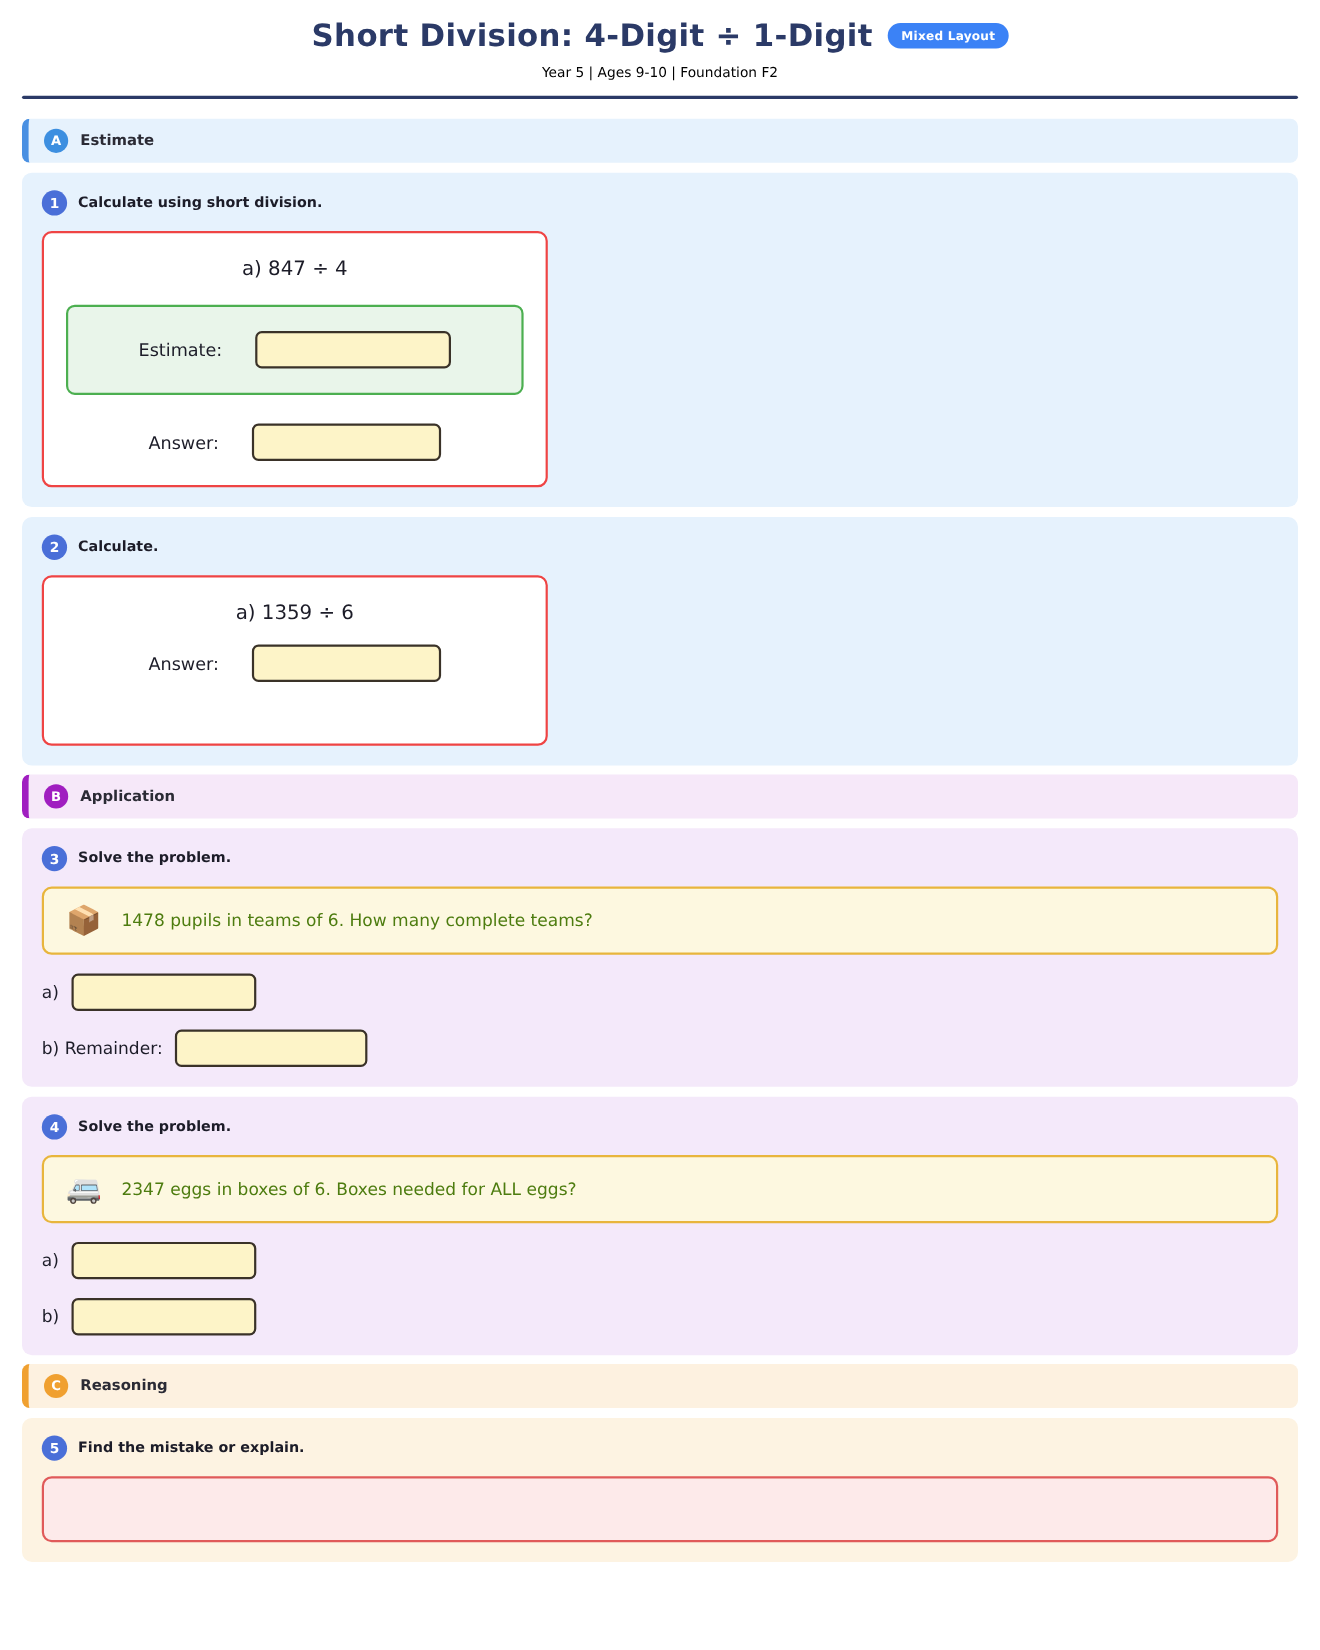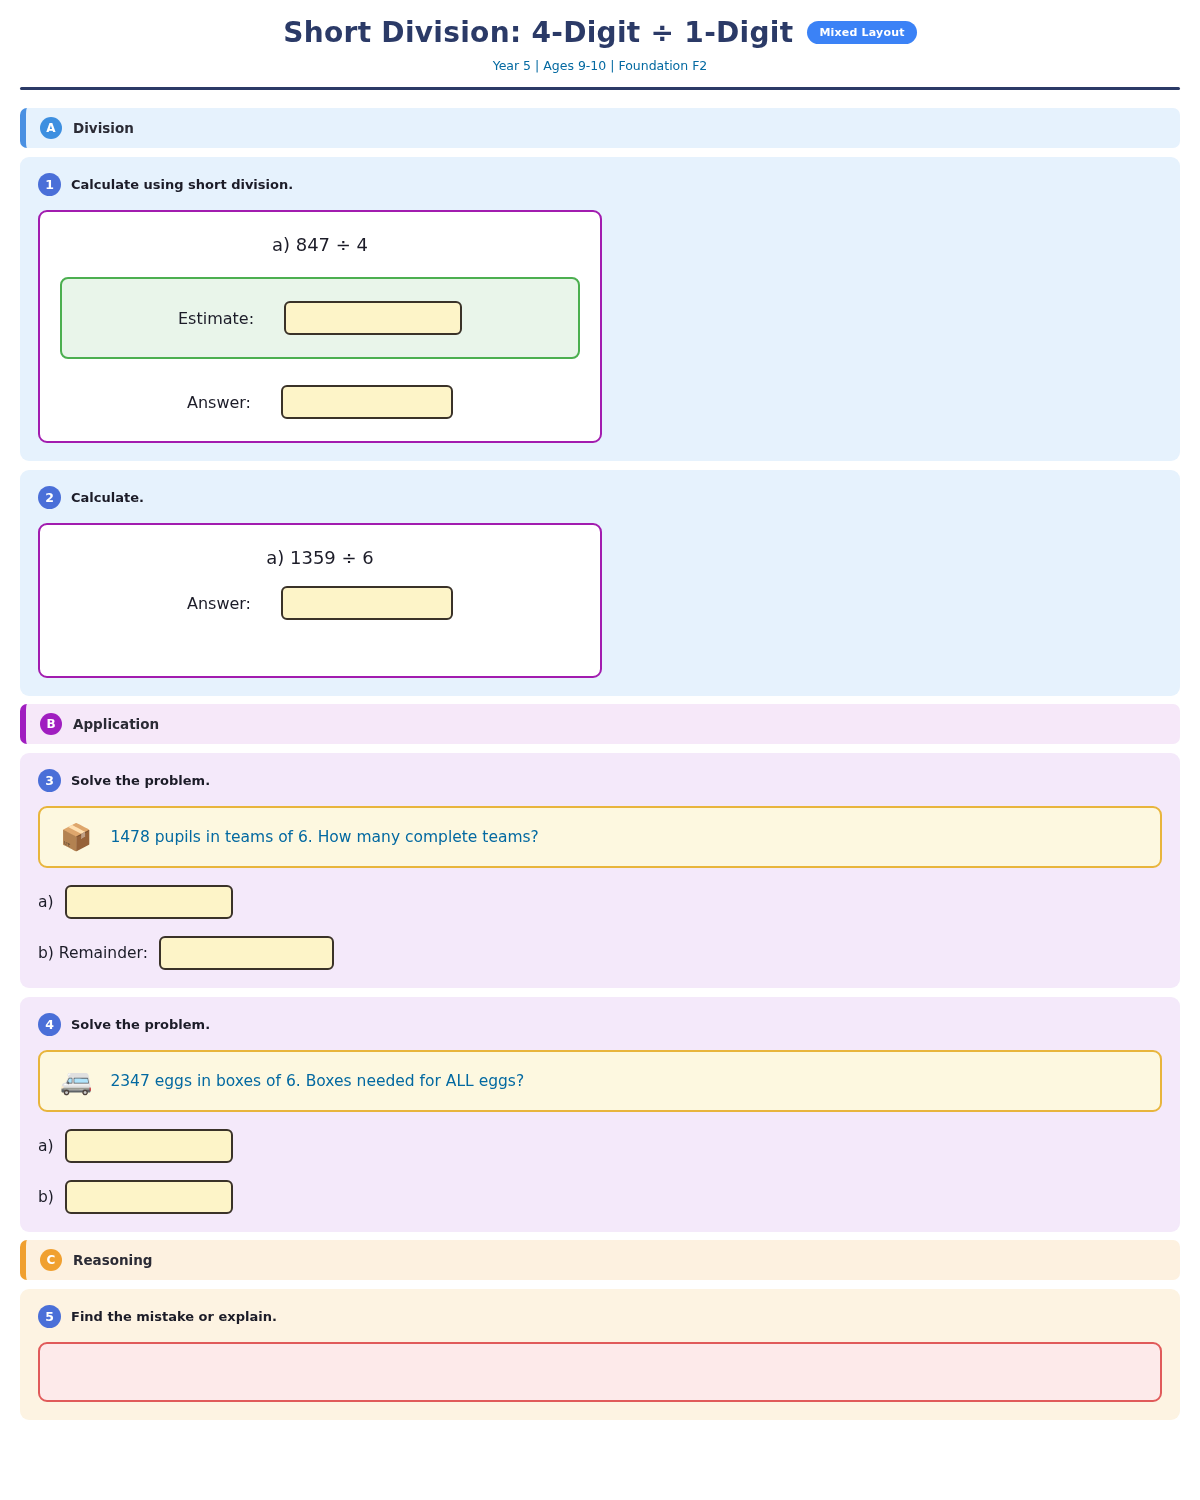--- a/index.html
+++ b/index.html
@@ -20,21 +20,21 @@
     font-size: 28px; font-weight: bold; color: #2b3a67;
     letter-spacing: 0.3px;
   }
   .badge-pill {
     background: #3b82f6; color: #ffffff;
     font-size: 11px; font-weight: bold;
     padding: 5px 12px; border-radius: 999px;
     letter-spacing: 0.2px; white-space: nowrap;
   }
   .subtitle {
-    margin-top: 9px; font-size: 12.5px; color: #0369a1;
+    margin-top: 9px; font-size: 12.5px; color: #000000;
   }
   .divider {
     height: 3px; background: #2b3a67; margin-top: 14px;
     border-radius: 2px;
   }
 
   
   .section-head {
     display: flex; align-items: center; gap: 11px;
     padding: 9px 14px; margin-top: 8px;
@@ -67,23 +67,23 @@
     background: #4a6fd8; color: #fff;
     font-size: 12.5px; font-weight: bold;
     display: flex; align-items: center; justify-content: center;
     flex: 0 0 auto;
   }
   .qtext { font-size: 13px; font-weight: bold; color: #1c1c28; }
 
   
   .calc-card {
     background: #ffffff;
-    border: 2px solid #a21caf;
+    border: 2px solid #ef4444;
     border-radius: 9px;
-    width: 564px;
+    width: 460px;
     padding: 22px 20px;
   }
   .expr { text-align: center; font-size: 18px; color: #1c1c28; margin-bottom: 22px; }
   .expr.tight { margin-bottom: 18px; }
 
   .estimate-box {
     background: #e9f5ea;
     border: 2px solid #4caf50;
     border-radius: 8px;
     padding: 22px 16px;
@@ -106,21 +106,21 @@
 
   
   .wp-card {
     background: #fdf8e0;
     border: 2px solid #e8b53c;
     border-radius: 9px;
     padding: 16px 20px;
     display: flex; align-items: center; gap: 18px;
   }
   .wp-icon { font-size: 26px; line-height: 1; flex: 0 0 auto; }
-  .wp-text { font-size: 15.5px; color: #0369a1; }
+  .wp-text { font-size: 15.5px; color: #4d7c0f; }
 
   .sub-row { display: flex; align-items: center; gap: 11px; margin-top: 17px; }
   .sub-label { font-size: 15.5px; color: #1c1c28; white-space: nowrap; }
 
   
   .reason-card {
     background: #fdeaea;
     border: 2px solid #e05a5a;
     border-radius: 9px;
     height: 60px;
@@ -136,21 +136,21 @@
     <div class="title-row">
       <div class="title">Short Division: 4-Digit ÷ 1-Digit</div>
       <div class="badge-pill">Mixed Layout</div>
     </div>
     <div class="subtitle">Year 5 | Ages 9-10 | Foundation F2</div>
     <div class="divider"></div>
   </div>
 
   <div class="section-head a">
     <div class="sec-circle a">A</div>
-    <div class="sec-label">Division</div>
+    <div class="sec-label">Estimate</div>
   </div>
 
   <div class="qpanel blue">
     <div class="qhead">
       <div class="qnum">1</div>
       <div class="qtext">Calculate using short division.</div>
     </div>
     <div class="calc-card">
       <div class="expr">a) 847 ÷ 4</div>
       <div class="estimate-box">

